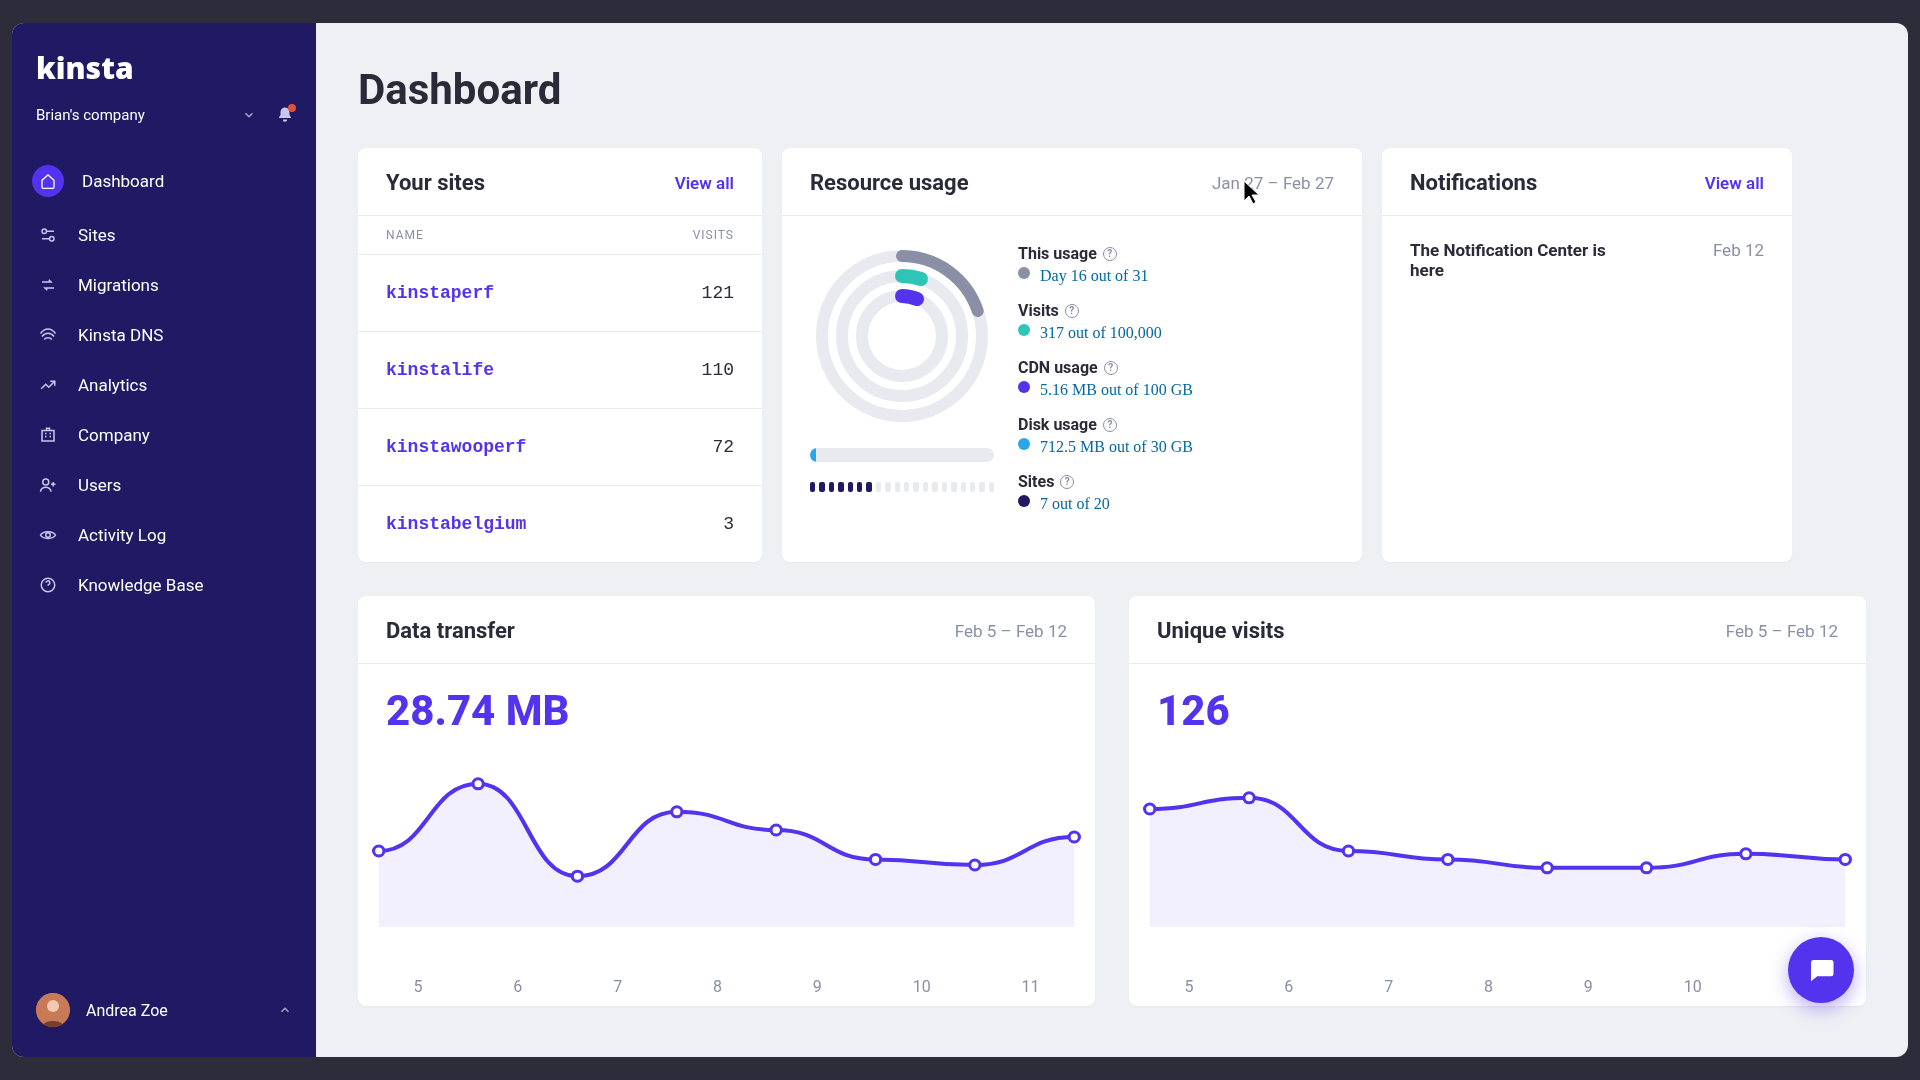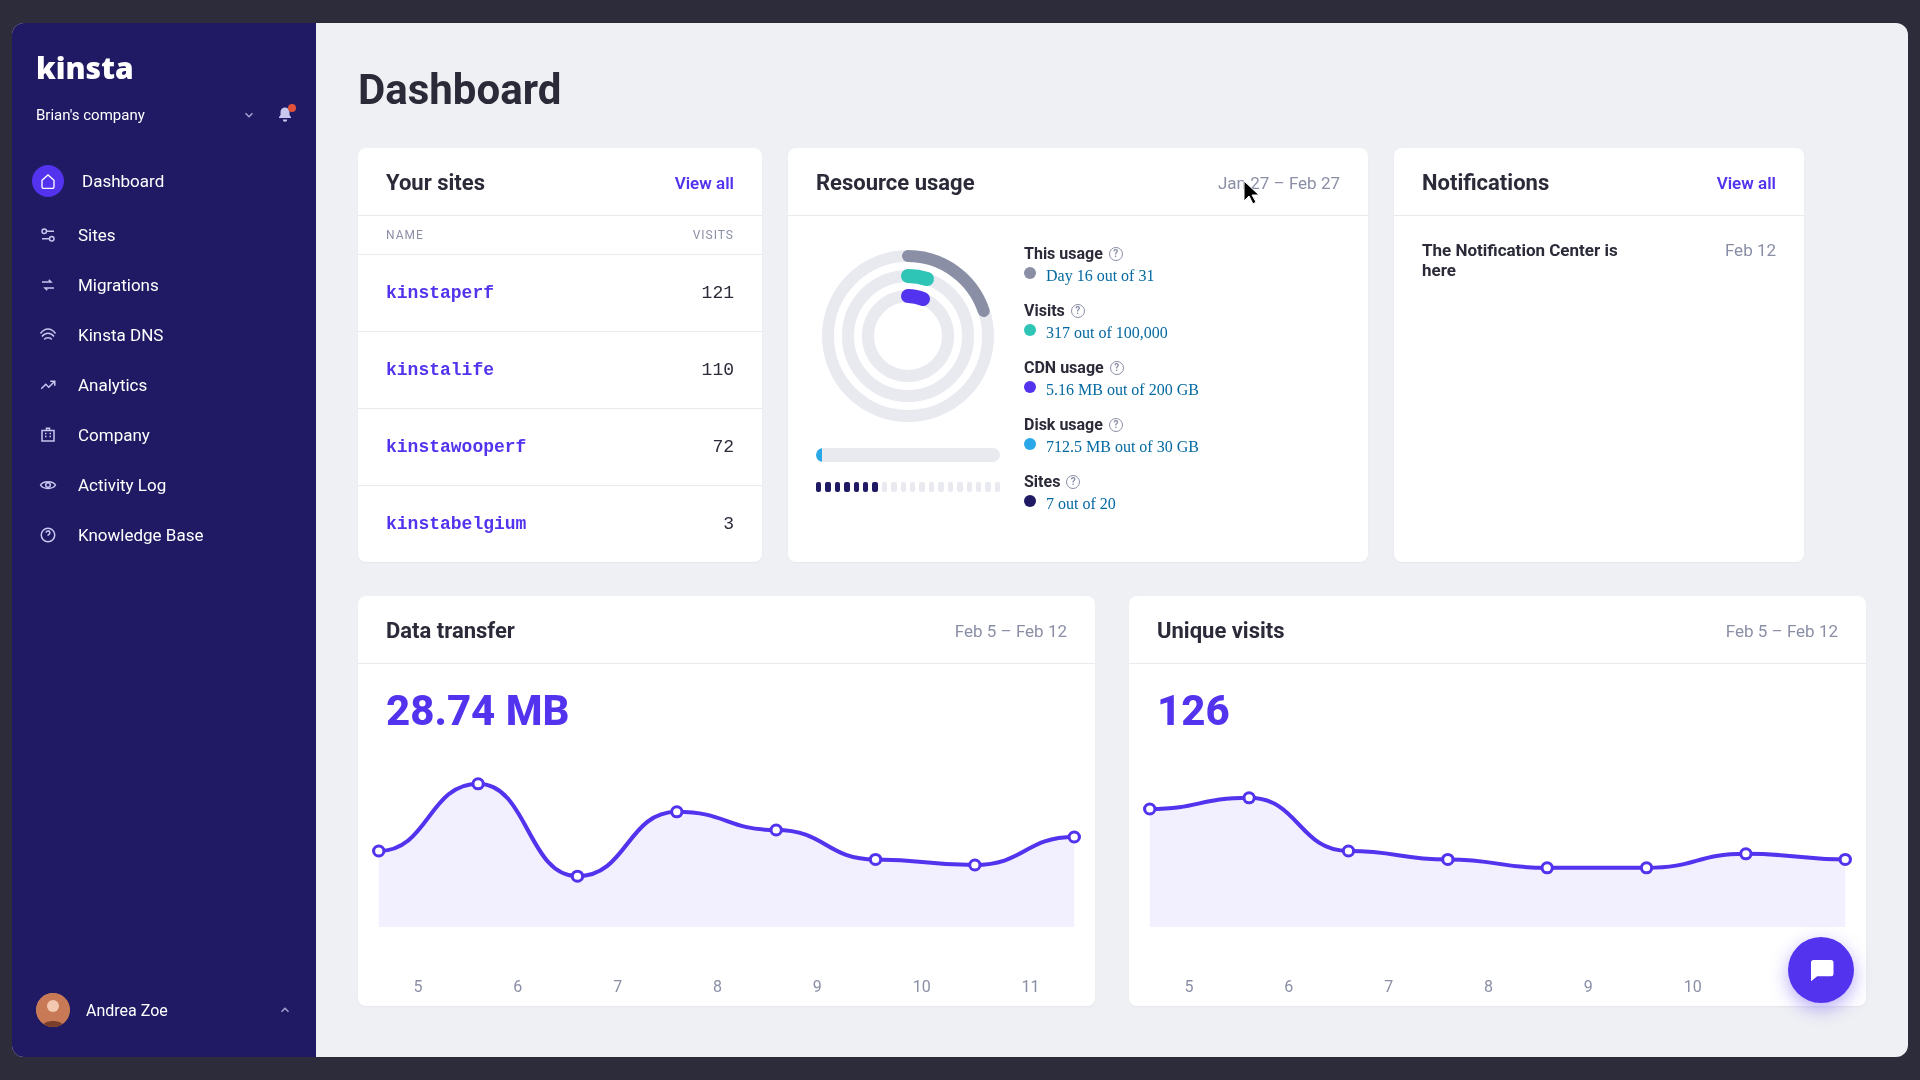--- a/index.html
+++ b/index.html
@@ -94,21 +94,21 @@
   overflow: hidden;
 }
 .page-title {
   font-size: 42px;
   font-weight: 700;
   color: #2a2a38;
   margin-bottom: 34px;
 }
 .cards-row {
   display: flex;
-  gap: 26px;
+  gap: 20px;
   margin-bottom: 34px;
 }
 .card {
   background: #fff;
   border-radius: 8px;
   box-shadow: 0 1px 2px rgba(0,0,0,.04);
   display: flex;
   flex-direction: column;
 }
 .card-header {
@@ -254,20 +254,29 @@
           <svg width="18" height="18" viewBox="0 0 24 24" fill="none" stroke="#c9c6ef" stroke-width="2">
               <rect x="4" y="6" width="16" height="14"></rect>
               <path d="M8 10h2M8 14h2M14 10h2M14 14h2M10 6V3h4v3"></path>
             </svg>
         </span>
         <span>Company</span>
       </li>
       <li>
         <span class="icon-wrap">
           <svg width="18" height="18" viewBox="0 0 24 24" fill="none" stroke="#c9c6ef" stroke-width="2">
+              <circle cx="9" cy="8" r="4"></circle>
+              <path d="M2 21c0-4 4-6 7-6s7 2 7 6M19 8v6M16 11h6"></path>
+            </svg>
+        </span>
+        <span>Users</span>
+      </li>
+      <li>
+        <span class="icon-wrap">
+          <svg width="18" height="18" viewBox="0 0 24 24" fill="none" stroke="#c9c6ef" stroke-width="2">
               <circle cx="12" cy="12" r="3"></circle>
               <path d="M2 12c3-6 17-6 20 0-3 6-17 6-20 0z"></path>
             </svg>
         </span>
         <span>Activity Log</span>
       </li>
       <li>
         <span class="icon-wrap">
           <svg width="18" height="18" viewBox="0 0 24 24" fill="none" stroke="#c9c6ef" stroke-width="2">
               <circle cx="12" cy="12" r="9"></circle>
@@ -388,21 +397,21 @@
                   <span>317 out of 100,000</span>
                 </div>
             </div>
             <div class="rl-row">
               <div class="rl-label">
                   <span>CDN usage</span>
                   <span class="q-icon">?</span>
                 </div>
               <div class="rl-value">
                   <span class="dot" style="background:#5333ed"></span>
-                  <span>5.16 MB out of 200 GB</span>
+                  <span>5.16 MB out of 100 GB</span>
                 </div>
             </div>
             <div class="rl-row">
               <div class="rl-label">
                   <span>Disk usage</span>
                   <span class="q-icon">?</span>
                 </div>
               <div class="rl-value">
                   <span class="dot" style="background:#2aa7e9"></span>
                   <span>712.5 MB out of 30 GB</span>

